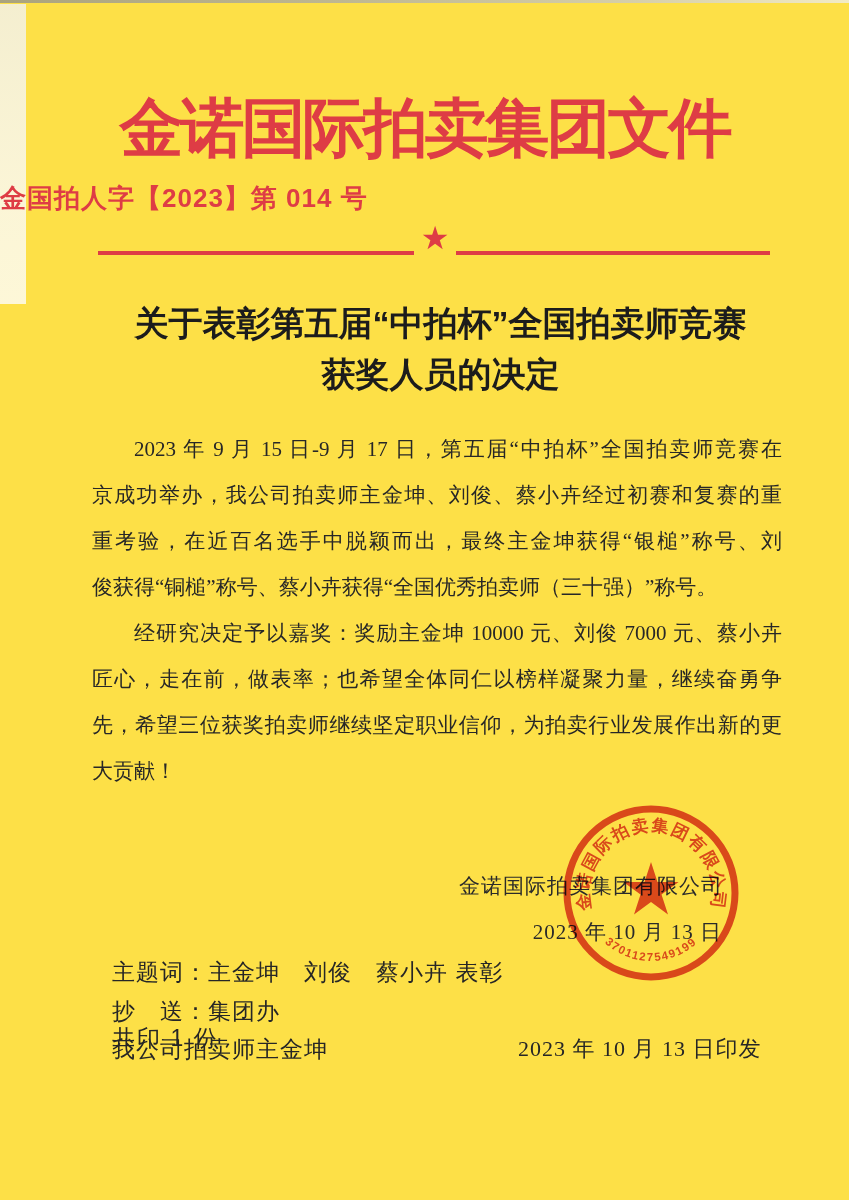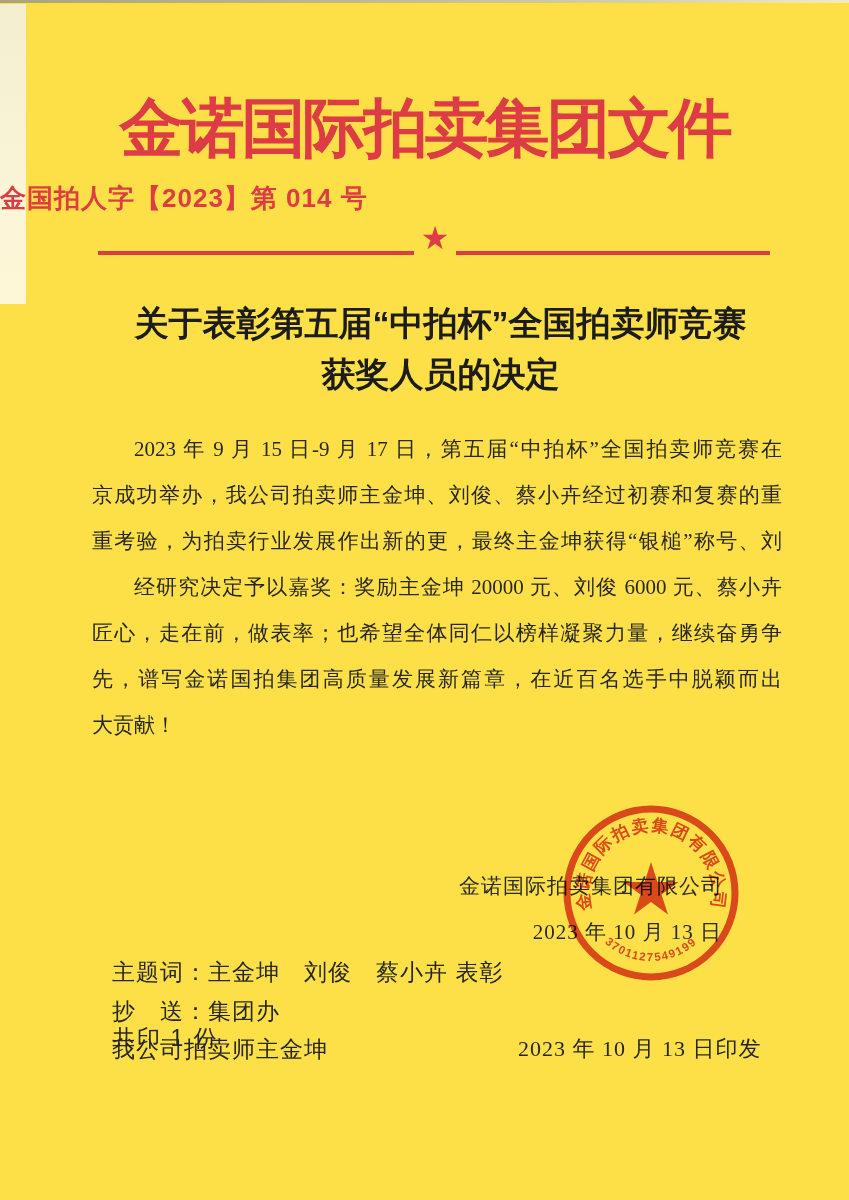--- a/index.html
+++ b/index.html
@@ -118,24 +118,25 @@
   <div class="divider-star" style="color:#de3c45">★</div>
   <div class="divider-line left" style="background:#de3c45"></div>
   <div class="divider-line right" style="background:#de3c45"></div>
 
   <div class="doc-title l1">关于表彰第五届“中拍杯”全国拍卖师竞赛</div>
   <div class="doc-title l2">获奖人员的决定</div>
 
   <div class="body-block">
     <div class="body-line indent">2023 年 9 月 15 日-9 月 17 日，第五届“中拍杯”全国拍卖师竞赛在</div>
     <div class="body-line">京成功举办，我公司拍卖师主金坤、刘俊、蔡小卉经过初赛和复赛的重</div>
-    <div class="body-line">重考验，为拍卖行业发展作出新的更，最终主金坤获得“银槌”称号、刘</div>
-    <div class="body-line indent">经研究决定予以嘉奖：奖励主金坤 20000 元、刘俊 6000 元、蔡小卉</div>
+    <div class="body-line">重考验，在近百名选手中脱颖而出，最终主金坤获得“银槌”称号、刘</div>
+    <div class="body-line parend">俊获得“铜槌”称号、蔡小卉获得“全国优秀拍卖师（三十强）”称号。</div>
+    <div class="body-line indent">经研究决定予以嘉奖：奖励主金坤 10000 元、刘俊 7000 元、蔡小卉</div>
     <div class="body-line">匠心，走在前，做表率；也希望全体同仁以榜样凝聚力量，继续奋勇争</div>
-    <div class="body-line">先，谱写金诺国拍集团高质量发展新篇章，在近百名选手中脱颖而出</div>
+    <div class="body-line">先，希望三位获奖拍卖师继续坚定职业信仰，为拍卖行业发展作出新的更</div>
     <div class="body-line parend">大贡献！</div>
   </div>
 
   <div class="sig-company">金诺国际拍卖集团有限公司</div>
   <div class="sig-date">2023 年 10 月 13 日</div>
 
   <svg class="seal" viewBox="0 0 190 190">
     <defs>
       <path id="sealTopArc" d="M 35.7 113.1 A 62 62 0 1 1 154.3 113.1" fill="none"></path>
       <path id="sealBottomArc" d="M 42.9 138.7 A 68 68 0 0 0 147.1 138.7" fill="none"></path>

